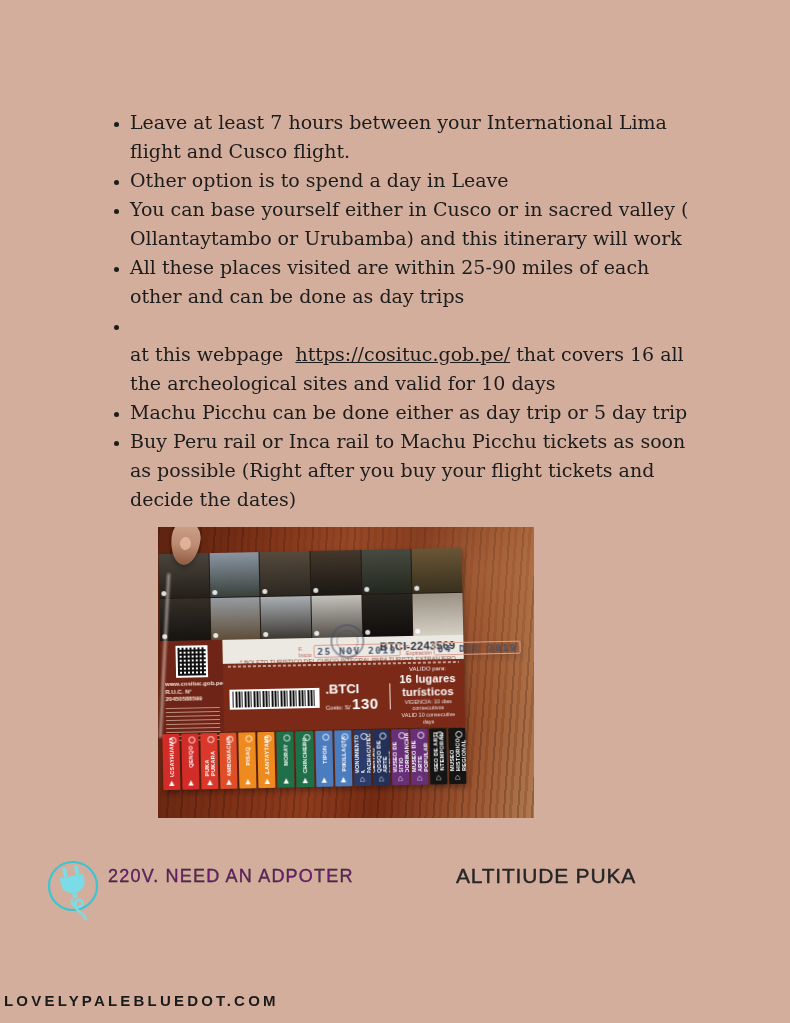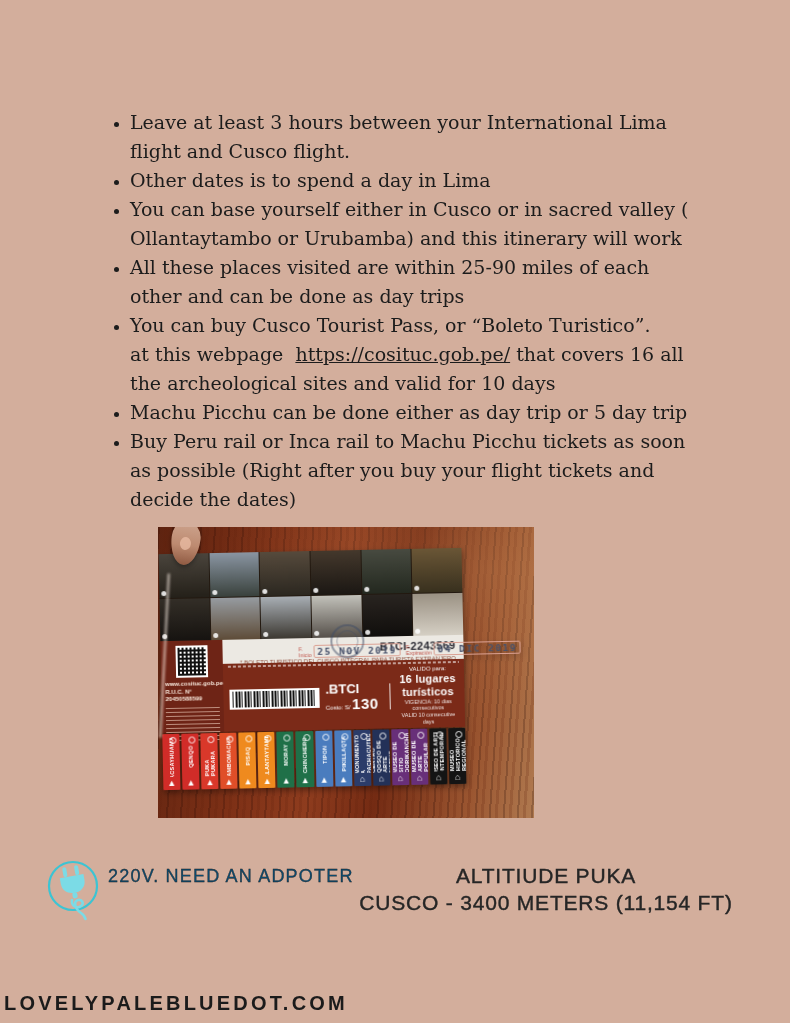--- a/index.html
+++ b/index.html
@@ -79,37 +79,37 @@
   .stubs{height:56px;display:flex;margin-top:1px;}
   .stub{position:relative;flex:1;margin-right:2px;border-radius:1px;}
   .stub:last-child{margin-right:0;}
   .stub-dot{position:absolute;top:3px;right:3px;width:5px;height:5px;border:1px solid rgba(255,255,255,.9);border-radius:50%;}
   .stub-icon{position:absolute;bottom:2px;left:50%;transform:translateX(-50%);color:#fff;font-size:9px;line-height:1;}
   .stub-label{position:absolute;top:4px;bottom:13px;left:0;right:0;display:flex;align-items:center;justify-content:center;
     writing-mode:vertical-rl;transform:rotate(180deg);font-size:5.5px;font-weight:bold;color:#fff;letter-spacing:.3px;overflow:hidden;}
 
   
   .plug{position:absolute;left:45px;top:857px;}
-  .adapter-note{position:absolute;left:108px;top:866px;font-size:18px;letter-spacing:1.2px;color:#0c4a6e;-webkit-text-stroke:.3px #222;white-space:nowrap;}
+  .adapter-note{position:absolute;left:108px;top:866px;font-size:18px;letter-spacing:1.2px;color:#701a75;-webkit-text-stroke:.3px #222;white-space:nowrap;}
   .altitude{position:absolute;left:318px;top:862px;width:456px;text-align:center;font-size:21px;line-height:27px;letter-spacing:.8px;color:#262626;-webkit-text-stroke:.4px #262626;}
-  .website{position:absolute;left:4px;top:992px;font-size:20px;font-weight:700;letter-spacing:3.2px;color:#1b1b1b;white-space:nowrap;}
+  .website{position:absolute;left:4px;top:992px;font-size:15px;font-weight:700;letter-spacing:3.2px;color:#1b1b1b;white-space:nowrap;}
 </style>
 </head>
 <body>
 
 <div class="page">
 
 
   <div class="bullets">
     <ul>
-      <li><span>Leave at least 3 hours between your International Lima flight and Cusco flight.</span></li>
-      <li><span>Other dates is to spend a day in Lima</span></li>
+      <li><span>Leave at least 7 hours between your International Lima flight and Cusco flight.</span></li>
+      <li><span>Other option is to spend a day in Leave</span></li>
       <li><span>You can base yourself either in Cusco or in sacred valley ( Ollantaytambo or Urubamba) and this itinerary will work</span></li>
       <li><span>All these places visited are within 25-90 miles of each other and can be done as day trips</span></li>
-      <li><span>You can buy Cusco Tourist Pass, or “Boleto Turistico”.</span><br>
+      <li><br>
         <span class="pre-space">at this webpage  </span><span class="link">https://cosituc.gob.pe/</span><span> that covers 16 all the archeological sites and valid for 10 days</span></li>
       <li><span>Machu Picchu can be done either as day trip or 5 day trip</span></li>
       <li><span>Buy Peru rail or Inca rail  to Machu Picchu tickets as soon as possible (Right after you buy your flight tickets and decide the dates)</span></li>
     </ul>
   </div>
 
   <div class="photo">
     <div class="streak"></div>
     <div class="finger"></div>
     <div class="ticket">
@@ -296,18 +296,17 @@
       <path d="M16 19 h24 v6 c0 7 -5.5 11 -12 11 s-12 -4 -12 -11 z"></path>
       <rect x="25.5" y="35.5" width="5" height="6" rx="2"></rect>
     </g>
     <path d="M27 43 c-1 6 5 9 9 6 c3.5 -2.7 1 -7 -3 -6 c-5 1.3 -3 9 3 13 c2.5 1.7 4 3.5 4.5 6" fill="none" stroke="#7bdbe6" stroke-width="2.6" stroke-linecap="round"></path>
   </svg>
 
   <div class="adapter-note">220V. NEED AN ADPOTER</div>
 
   <div class="altitude">
     <div>ALTITIUDE PUKA</div>
-    <div>CUSCO - 3400 METERS (11,154 FT)</div>
   </div>
 
   <div class="website">LOVELYPALEBLUEDOT.COM</div>
 
 </div>
 
 </body></html>

